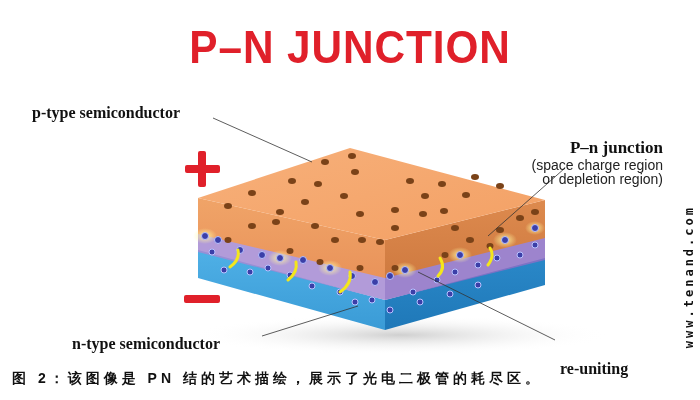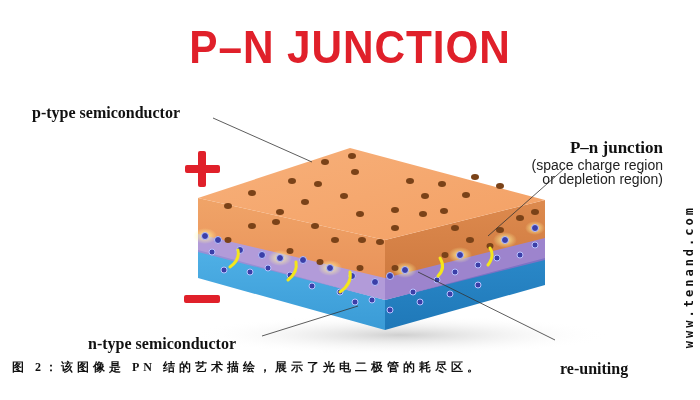--- a/index.html
+++ b/index.html
@@ -1,20 +1,20 @@
 <!DOCTYPE html>
 <html><head>
 <meta charset="utf-8">
 <style>
   html, body { margin:0; padding:0; background:#ffffff; }
   body { width:700px; height:400px; position:relative; overflow:hidden; font-family:"Liberation Sans", sans-serif; }
   .title { position:absolute; left:0; width:700px; top:20px; text-align:center; color:#e0202a; font-weight:bold; font-size:46px; letter-spacing:1px; font-family:"Liberation Sans", sans-serif; transform:scaleX(0.92); }
   .lbl { position:absolute; font-weight:bold; color:#111; font-size:16px; font-family:Liberation Serif, serif; white-space:nowrap; }
   .sub { position:absolute; color:#222; font-size:14px; text-align:right; line-height:14px; white-space:nowrap; font-family:"Liberation Sans", sans-serif; }
-  .caption { position:absolute; left:12px; top:359px; font-size:12px; letter-spacing:4px; color:#111; font-weight:bold; font-family:Liberation Serif, serif; white-space:nowrap; }
+  .caption { position:absolute; left:12px; top:370px; font-size:14px; letter-spacing:4px; color:#111; font-weight:bold; font-family:Liberation Sans, sans-serif; white-space:nowrap; }
   .watermark { position:absolute; right:4px; top:205px; writing-mode:vertical-rl; transform:rotate(180deg); font-weight:bold; font-size:12px; letter-spacing:3px; color:#111; font-family:"DejaVu Sans Mono", monospace; }
   svg { position:absolute; left:0; top:0; }
 </style>
 </head>
 <body>
 
 <div class="title">P–N  JUNCTION</div>
 
 <svg width="700" height="400">
   <defs>
@@ -172,17 +172,17 @@
     <rect x="198" y="151" width="8" height="36" rx="2"></rect>
   </g>
 
   <rect x="184" y="295" width="36" height="8" rx="2" fill="#e0202a"></rect>
 </svg>
 
 <div class="lbl" style="left:32px; top:104px;">p-type semiconductor</div>
 <div class="lbl" style="right:37px; top:138px; font-size:17px;">P–n junction</div>
 <div class="sub" style="right:37px; top:158px;">(space charge region</div>
 <div class="sub" style="right:37px; top:172px;">or depletion region)</div>
-<div class="lbl" style="left:88px; top:335px;">n-type semiconductor</div>
+<div class="lbl" style="left:72px; top:335px;">n-type semiconductor</div>
 <div class="lbl" style="left:560px; top:360px;">re-uniting</div>
 
 <div class="caption">图 2：该图像是 PN 结的艺术描绘，展示了光电二极管的耗尽区。</div>
 <div class="watermark">www.tenand.com</div>
 
 </body></html>

